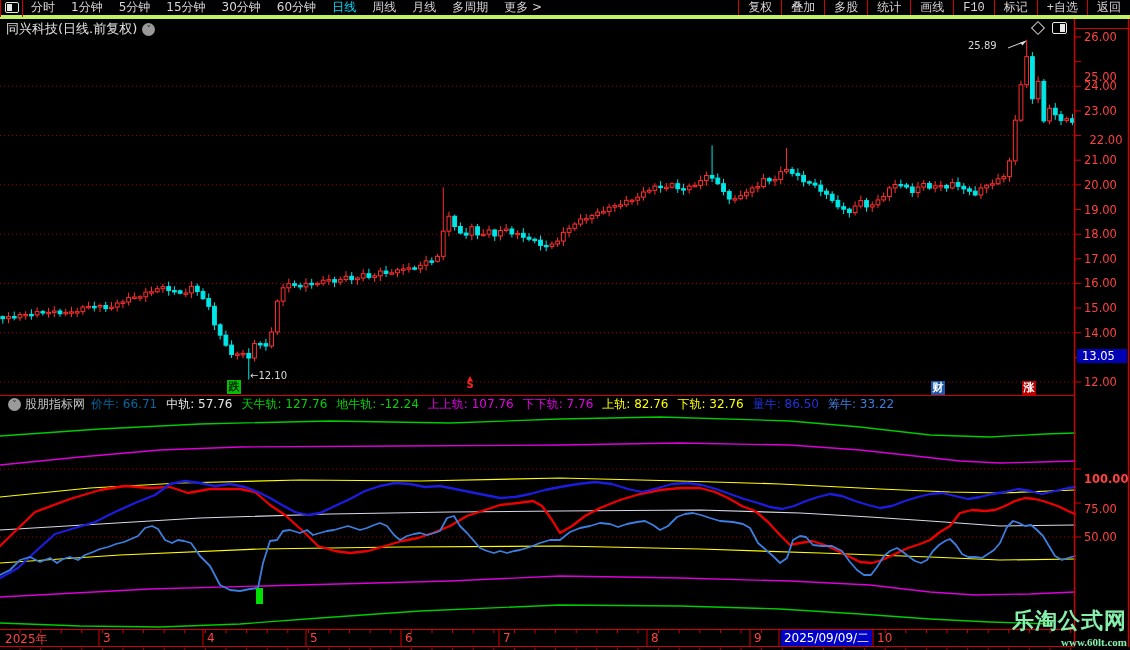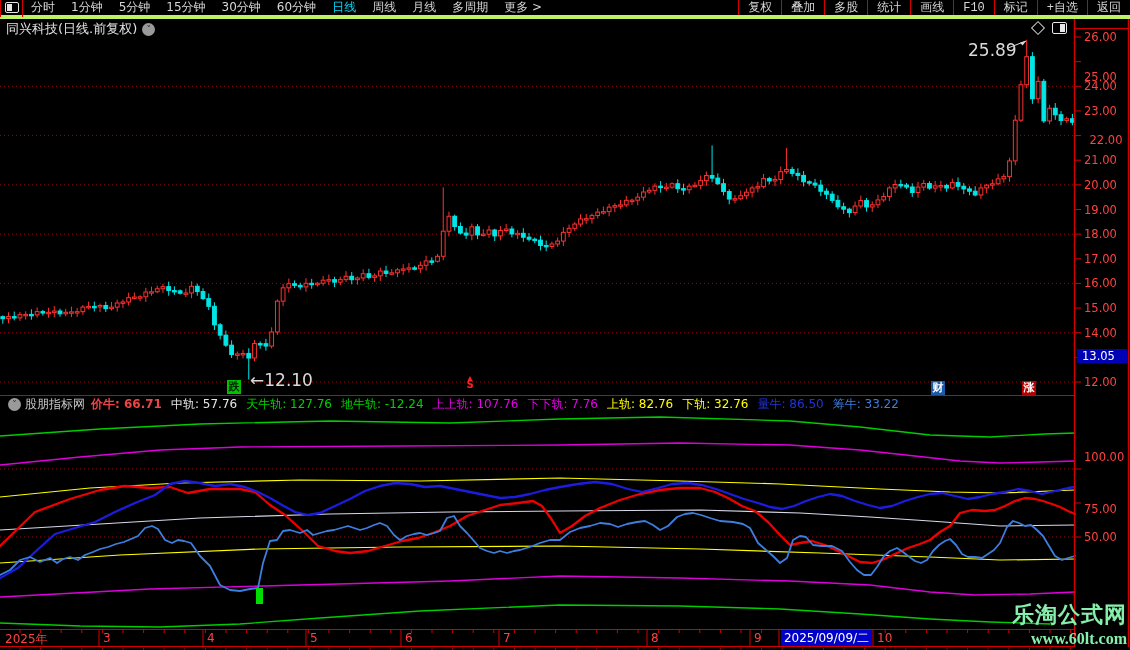--- a/index.html
+++ b/index.html
@@ -61,27 +61,27 @@
   .da-highlight { position:absolute; top:0px; height:16px; background:#0000c8; color:#fff;
                   font-size:12px; text-align:center; line-height:16px; }
 
   
   .mk-box { position:absolute; width:14px; height:14px; font-size:11px; line-height:14px;
             text-align:center; z-index:5; font-weight:bold; }
   .mk-sell { position:absolute; width:12px; text-align:center; color:#ff2020; z-index:5;
              font-size:10px; line-height:7px; font-weight:bold; }
 
   
-  .anno { position:absolute; color:#d9d9d9; font-size:17px; z-index:5; }
+  .anno { position:absolute; color:#d9d9d9; font-size:10px; z-index:5; }
 
   
   #watermark { position:absolute; right:3px; bottom:2px; text-align:right; z-index:6;
                color:#86efac; font-family:"Liberation Serif", serif; font-weight:bold; }
   #watermark .w1 { font-size:22px; letter-spacing:1px; }
-  #watermark .w2 { font-size:16px; }
+  #watermark .w2 { font-size:11px; }
 </style>
 </head>
 <body>
 
 <div id="stage">
 
   <svg id="chart-svg" width="1130" height="650" viewBox="0 0 1130 650">
       <line x1="0" y1="86.286" x2="1074" y2="86.286" stroke="#a00000" stroke-width="1" stroke-dasharray="1,3"></line>
       <line x1="0" y1="135.572" x2="1074" y2="135.572" stroke="#a00000" stroke-width="1" stroke-dasharray="1,3"></line>
       <line x1="0" y1="184.858" x2="1074" y2="184.858" stroke="#a00000" stroke-width="1" stroke-dasharray="1,3"></line>
@@ -672,33 +672,33 @@
       <div class="pa-label" style="top: 276.43px;">16.00</div>
       <div class="pa-label" style="top: 301.073px;">15.00</div>
       <div class="pa-label" style="top: 325.716px;">14.00</div>
       <div class="pa-label" style="top: 350.359px;">13.00</div>
       <div class="pa-label" style="top: 375.002px;">12.00</div>
       <div class="pa-highlight" style="top: 349.127px;">13.05</div>
     </div>
   <div id="ind-header">
     <span class="chev-circle">˅</span>
     <span class="src">股朋指标网</span>
-  <div class="fld" style="color: #ef4444; font-weight: bold;">价牛: 66.71</div>
+  <div class="fld" style="color: #0369a1;">价牛: 66.71</div>
       <div class="fld" style="color: rgb(230, 230, 230);">中轨: 57.76</div>
       <div class="fld" style="color: rgb(0, 210, 0);">天牛轨: 127.76</div>
       <div class="fld" style="color: rgb(0, 210, 0);">地牛轨: -12.24</div>
       <div class="fld" style="color: rgb(232, 0, 232);">上上轨: 107.76</div>
       <div class="fld" style="color: rgb(232, 0, 232);">下下轨: 7.76</div>
       <div class="fld" style="color: rgb(255, 255, 0);">上轨: 82.76</div>
       <div class="fld" style="color: rgb(255, 255, 0);">下轨: 32.76</div>
       <div class="fld" style="color: rgb(34, 51, 221);">量牛: 86.50</div>
       <div class="fld" style="color: rgb(61, 126, 222);">筹牛: 33.22</div>
     </div>
   <div id="ind-axis">
-      <div class="ia-label" style="top: 450px;">100.00</div>
+      <div class="ia-label" style="top: 472px; font-weight: bold;">100.00</div>
       <div class="ia-label" style="top: 502px;">75.00</div>
       <div class="ia-label" style="top: 530px;">50.00</div>
     </div>
   <div id="date-axis">
       <div class="da-label" style="left: 5px;">2025年</div>
       <div class="da-label" style="left: 103px;">3</div>
       <div class="da-label" style="left: 207px;">4</div>
       <div class="da-label" style="left: 310px;">5</div>
       <div class="da-label" style="left: 405px;">6</div>
       <div class="da-label" style="left: 503px;">7</div>

